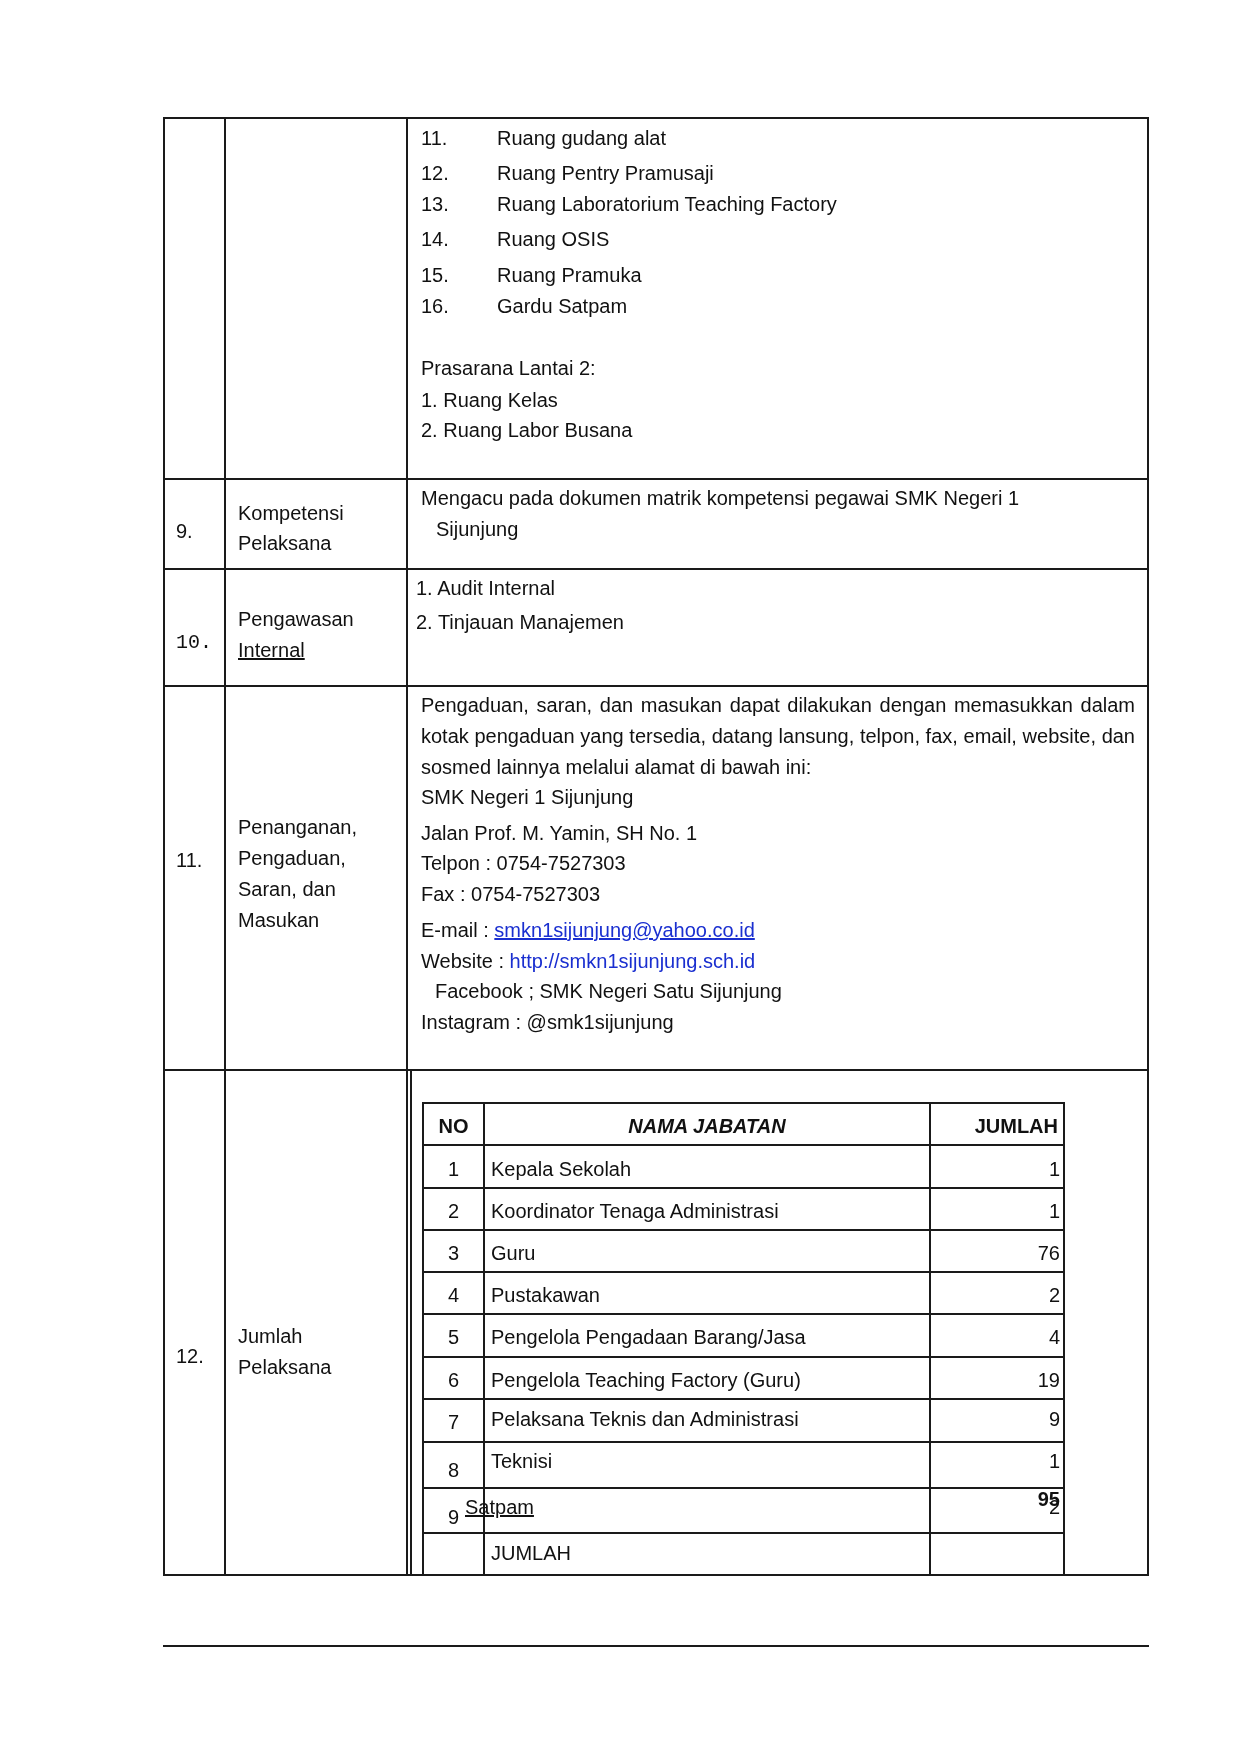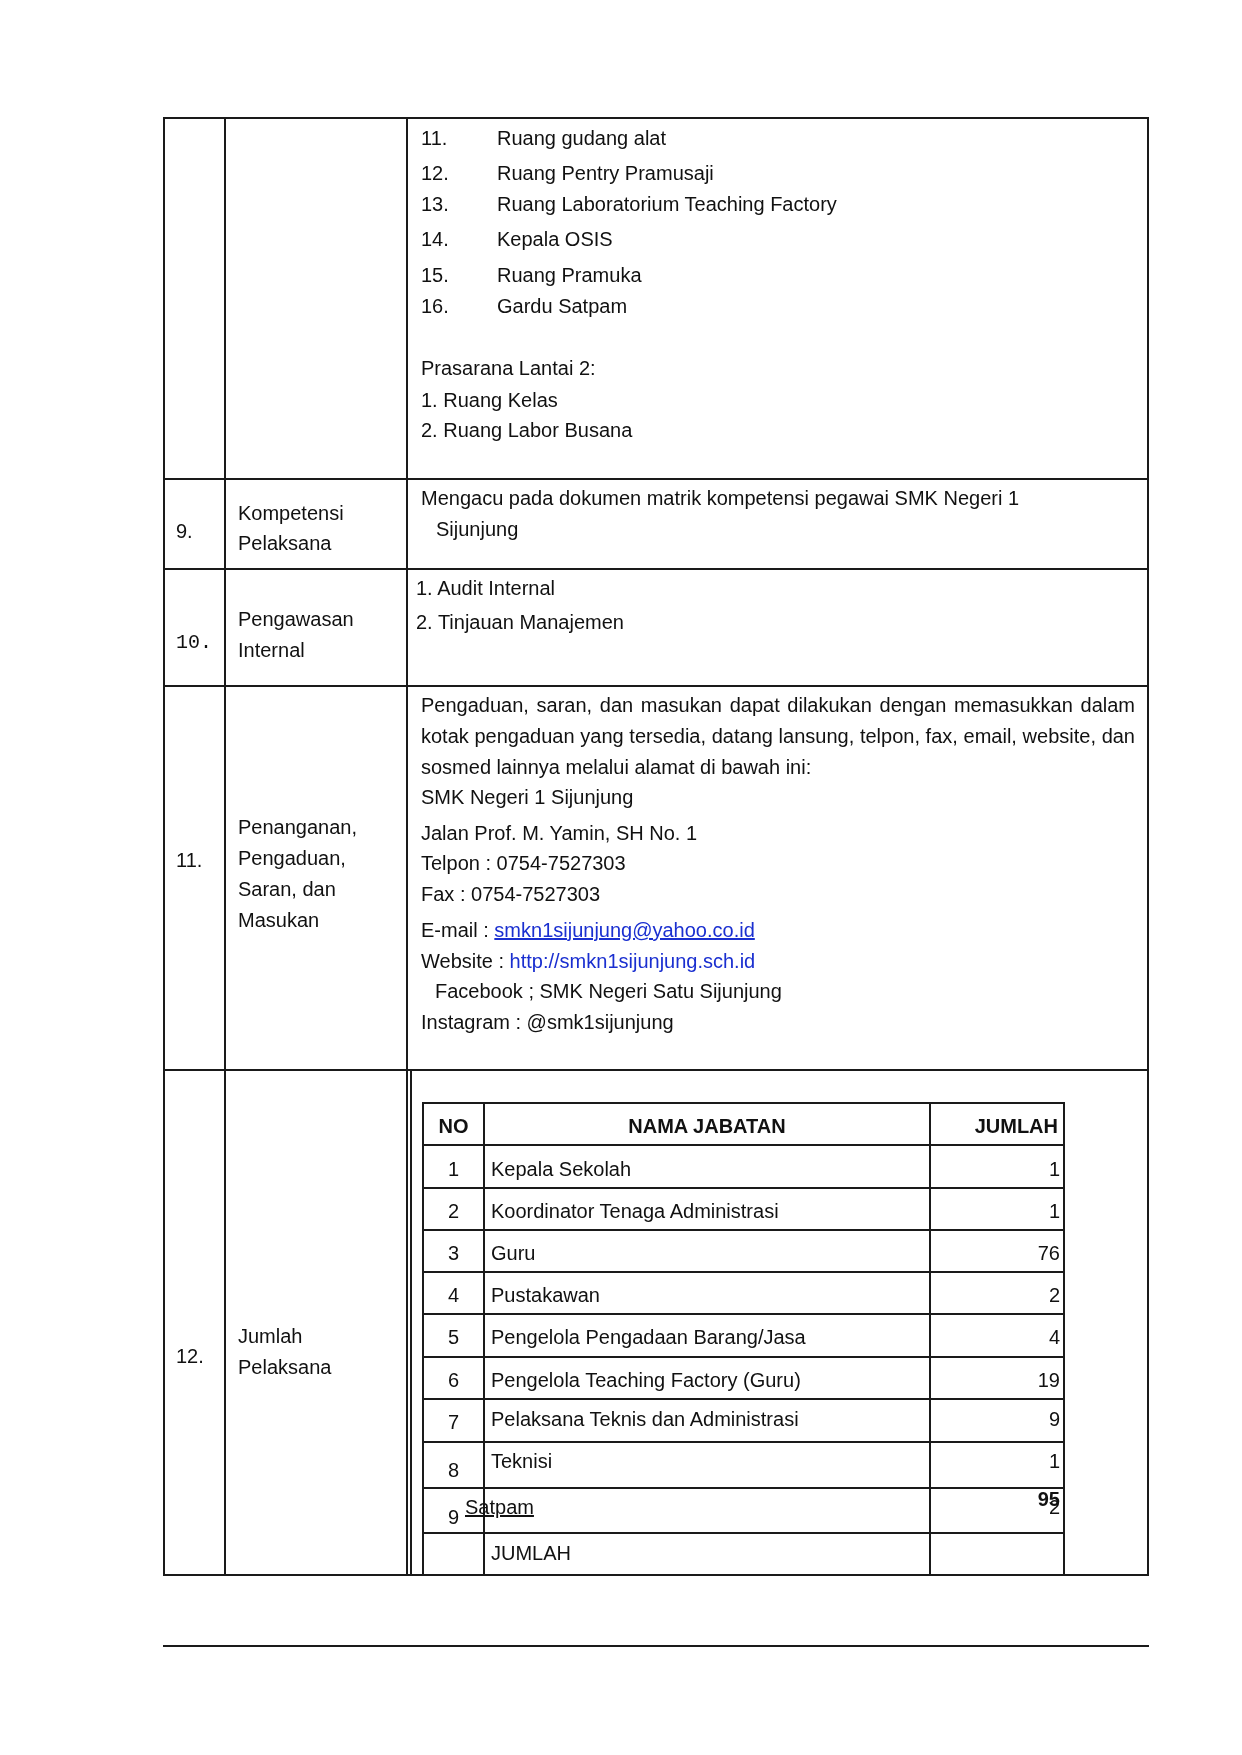--- a/index.html
+++ b/index.html
@@ -39,21 +39,21 @@
   <span class="txt" style="left:421px; top:128px;">11.</span>
   <span class="txt" style="left:497px; top:128px;">Ruang gudang alat</span>
 
   <span class="txt" style="left:421px; top:163px;">12.</span>
   <span class="txt" style="left:497px; top:163px;">Ruang Pentry Pramusaji</span>
 
   <span class="txt" style="left:421px; top:194px;">13.</span>
   <span class="txt" style="left:497px; top:194px;">Ruang Laboratorium Teaching Factory</span>
 
   <span class="txt" style="left:421px; top:229px;">14.</span>
-  <span class="txt" style="left:497px; top:229px;">Kepala OSIS</span>
+  <span class="txt" style="left:497px; top:229px;">Ruang OSIS</span>
 
   <span class="txt" style="left:421px; top:265px;">15.</span>
   <span class="txt" style="left:497px; top:265px;">Ruang Pramuka</span>
 
   <span class="txt" style="left:421px; top:296px;">16.</span>
   <span class="txt" style="left:497px; top:296px;">Gardu Satpam</span>
 
   <span class="txt" style="left:421px; top:358px;">Prasarana Lantai 2:</span>
   <span class="txt" style="left:421px; top:390px;">1.  Ruang Kelas</span>
   <span class="txt" style="left:421px; top:420px;">2.  Ruang Labor Busana</span>
@@ -63,21 +63,21 @@
   <span class="txt" style="left:176px; top:521px;">9.</span>
   <span class="txt" style="left:238px; top:503px;">Kompetensi</span>
   <span class="txt" style="left:238px; top:533px;">Pelaksana</span>
   <span class="txt" style="left:421px; top:488px;">Mengacu pada dokumen matrik kompetensi pegawai SMK Negeri 1</span>
   <span class="txt" style="left:436px; top:519px;">Sijunjung</span>
 </div>
 
 <div>
   <span class="txt" style="left:176px; top:633px;font-family:Liberation Mono, monospace;">10.</span>
   <span class="txt" style="left:238px; top:609px;">Pengawasan</span>
-  <span class="txt" style="left:238px; top:640px;">Internal</span>
+  <span class="txt" style="left:238px; top:640px;text-decoration:underline;">Internal</span>
   <span class="txt" style="left:416px; top:578px;">1.  Audit Internal</span>
   <span class="txt" style="left:416px; top:612px;">2.  Tinjauan Manajemen</span>
 </div>
 
 <div>
   <span class="txt" style="left:176px; top:850px;">11.</span>
   <span class="txt" style="left:238px; top:817px;">Penanganan,</span>
   <span class="txt" style="left:238px; top:848px;">Pengaduan,</span>
   <span class="txt" style="left:238px; top:879px;">Saran, dan</span>
   <span class="txt" style="left:238px; top:910px;">Masukan</span>
@@ -115,21 +115,21 @@
     <div class="hline" style="left:422px; top:1441px; width:643px;"></div>
     <div class="hline" style="left:422px; top:1487px; width:643px;"></div>
     <div class="hline" style="left:422px; top:1532px; width:643px;"></div>
 
     <div class="vline" style="left:422px; top:1102px; height:473px;"></div>
     <div class="vline" style="left:483px; top:1102px; height:473px;"></div>
     <div class="vline" style="left:929px; top:1102px; height:473px;"></div>
     <div class="vline" style="left:1063px; top:1102px; height:473px;"></div>
 
     <span class="txt bold center" style="left:424px; top:1116px; width:59px;">NO</span>
-    <span class="txt bold center" style="left:485px; top:1116px; width:444px;">NAMA JABATAN</span>
+    <span class="txt bold center" style="left:485px; top:1116px; width:444px;font-style:italic;">NAMA JABATAN</span>
     <span class="txt bold right" style="left:931px; top:1116px; width:127px;">JUMLAH</span>
 
     <span class="txt center" style="left:424px; top:1159px; width:59px;">1</span>
     <span class="txt" style="left:491px; top:1159px;">Kepala Sekolah</span>
     <span class="txt right" style="left:931px; top:1159px; width:129px;">1</span>
 
     <span class="txt center" style="left:424px; top:1201px; width:59px;">2</span>
     <span class="txt" style="left:491px; top:1201px;">Koordinator Tenaga Administrasi</span>
     <span class="txt right" style="left:931px; top:1201px; width:129px;">1</span>
 

